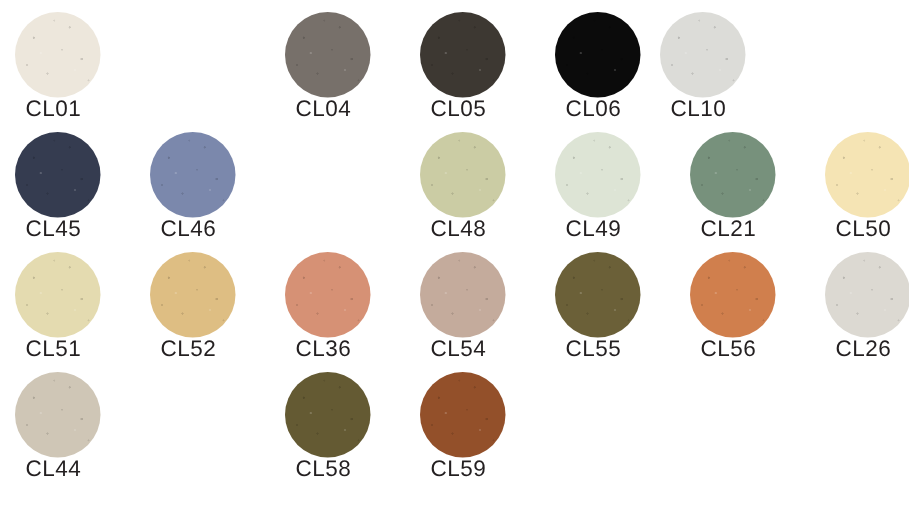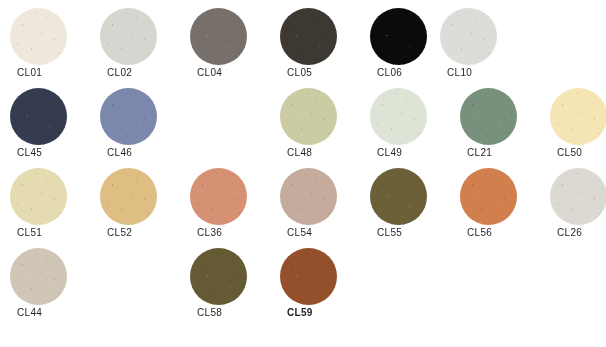--- a/index.html
+++ b/index.html
@@ -66,39 +66,35 @@
       radial-gradient(circle at 30% 48%, rgba(255,255,255,0.18) 0.6px, transparent 0.9px),
       radial-gradient(circle at 70% 68%, rgba(255,255,255,0.14) 0.6px, transparent 0.9px);
     background-size: 100% 100%;
     pointer-events: none;
   }
 
   .swatch-label {
     position: absolute;
     left: 17px;
     top: 66px;
-    font-size: 10px;
+    font-size: 15px;
     line-height: 14px;
     color: #231f20;
     letter-spacing: 0.3px;
     white-space: nowrap;
   }
 </style>
 </head>
 <body>
 
 <div id="palette">
     <div class="swatch-row">
       <div class="swatch" style="left: 0px;">
         <div class="swatch-disc" title="#EDE7DC" style="background-color: rgb(237, 231, 220); width: 57px; height: 57px;"></div>
         <div class="swatch-label">CL01</div>
-      </div>
-      <div class="swatch" style="left: 90px;">
-        <div class="swatch-disc" title="#D6D6D1" style="background-color: rgb(214, 214, 209); width: 57px; height: 57px;"></div>
-        <div class="swatch-label">CL02</div>
       </div>
       <div class="swatch" style="left: 180px;">
         <div class="swatch-disc" title="#77706A" style="background-color: rgb(119, 112, 106); width: 57px; height: 57px;"></div>
         <div class="swatch-label">CL04</div>
       </div>
       <div class="swatch" style="left: 270px;">
         <div class="swatch-disc" title="#3D3832" style="background-color: rgb(61, 56, 50); width: 57px; height: 57px;"></div>
         <div class="swatch-label">CL05</div>
       </div>
       <div class="swatch" style="left: 360px;">
@@ -168,18 +164,18 @@
     </div>
     <div class="swatch-row">
       <div class="swatch" style="left: 0px; padding-left: 20px;">
         <div class="swatch-disc" title="#CFC6B6" style="background-color: rgb(207, 198, 182); width: 57px; height: 57px;"></div>
         <div class="swatch-label">CL44</div>
       </div>
       <div class="swatch" style="left: 180px;">
         <div class="swatch-disc" title="#645A33" style="background-color: rgb(100, 90, 51); width: 57px; height: 57px;"></div>
         <div class="swatch-label">CL58</div>
       </div>
-      <div class="swatch" style="left: 270px; font-weight: bold;">
+      <div class="swatch" style="left: 270px;">
         <div class="swatch-disc" title="#93502A" style="background-color: rgb(147, 80, 42); width: 57px; height: 57px;"></div>
         <div class="swatch-label">CL59</div>
       </div>
     </div>
   </div>
 
 </body></html>

